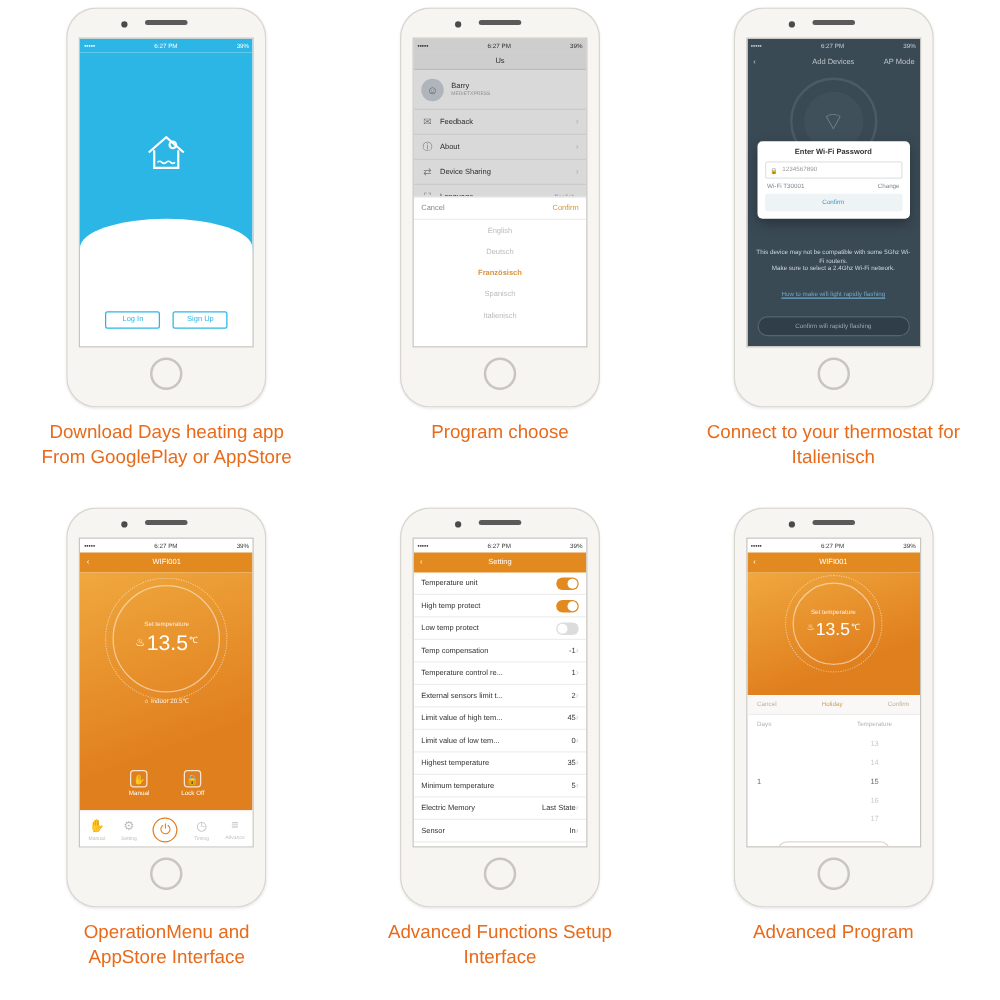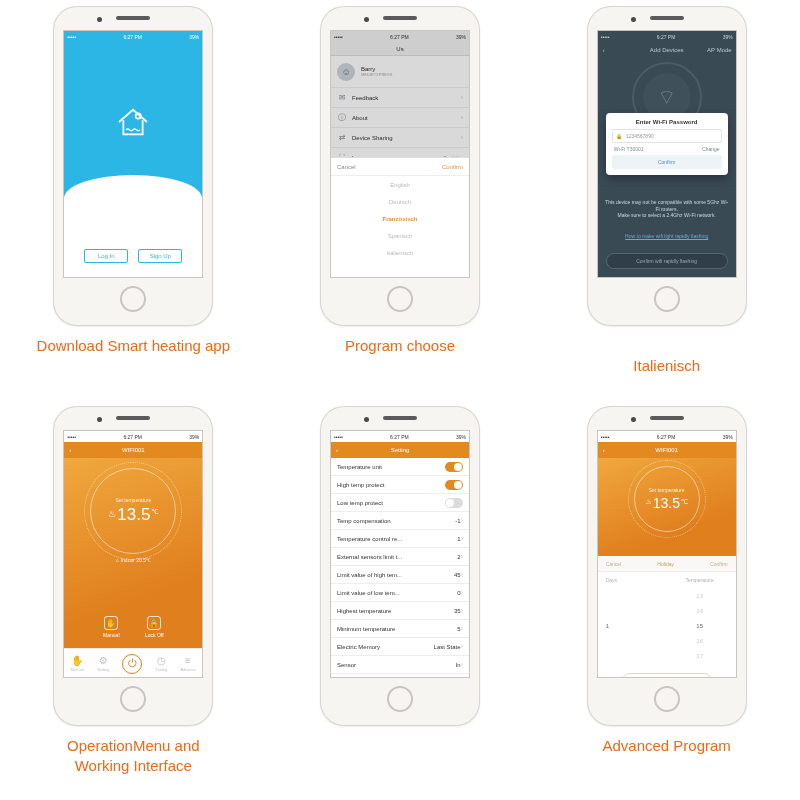--- a/index.html
+++ b/index.html
@@ -118,21 +118,21 @@
           </div>
           <div class="s1-wave"></div>
         </div>
         <div class="s1-btns">
           <div class="s1-btn">Log In</div>
           <div class="s1-btn">Sign Up</div>
         </div>
       </div>
       <div class="homebtn"></div>
     </div>
-    <div class="caption"><span>Download Smart heating app</span><br></div>
+    <div class="caption"><span>Download Days heating app</span><br><span>From GooglePlay or AppStore</span></div>
   </div>
 
   <div class="cell">
     <div class="phone">
         <div class="camera"></div>
         <div class="speaker"></div>
       <div class="screen s2">
         <div class="status">
             <span>•••••</span>
             <span>6:27 PM</span>
@@ -220,21 +220,21 @@
               <span>Change</span>
             </div>
           <div class="s3-confirm">Confirm</div>
         </div>
         <div class="s3-note"><span>This device may not be compatible with some 5Ghz Wi-Fi routers.</span><br><span>Make sure to select a 2.4Ghz Wi-Fi network.</span></div>
         <div class="s3-link">How to make wifi light rapidly flashing</div>
         <div class="s3-foot">Confirm wifi rapidly flashing</div>
       </div>
       <div class="homebtn"></div>
     </div>
-    <div class="caption"><br><span>Italienisch</span></div>
+    <div class="caption"><span>Connect to your thermostat for</span><br><span>Italienisch</span></div>
   </div>
 
   <div class="cell">
     <div class="phone">
         <div class="camera"></div>
         <div class="speaker"></div>
       <div class="screen">
         <div class="status">
             <span>•••••</span>
             <span>6:27 PM</span>
@@ -285,21 +285,21 @@
               <span>Timing</span>
             </div>
           <div class="nv">
               <span class="i">≡</span>
               <span>Advance</span>
             </div>
         </div>
       </div>
       <div class="homebtn"></div>
     </div>
-    <div class="caption"><span>OperationMenu and</span><br><span>Working Interface</span></div>
+    <div class="caption"><span>OperationMenu and</span><br><span>AppStore Interface</span></div>
   </div>
 
   <div class="cell">
     <div class="phone">
         <div class="camera"></div>
         <div class="speaker"></div>
       <div class="screen">
         <div class="status">
             <span>•••••</span>
             <span>6:27 PM</span>
@@ -355,20 +355,21 @@
               <span class="val"><span>Last State</span><span class="chev">›</span></span>
             </div>
             <div class="" style="height: 18px; border-bottom: 1px solid rgb(238, 238, 238); display: flex; align-items: center; justify-content: space-between; padding: 0px 6px; font-size: 6px;">
               <span>Sensor</span>
               <span class="val"><span>In</span><span class="chev">›</span></span>
             </div>
           </div>
       </div>
       <div class="homebtn"></div>
     </div>
+    <div class="caption"><span>Advanced Functions Setup</span><br><span>Interface</span></div>
   </div>
 
   <div class="cell">
     <div class="phone">
         <div class="camera"></div>
         <div class="speaker"></div>
       <div class="screen">
         <div class="status">
             <span>•••••</span>
             <span>6:27 PM</span>

